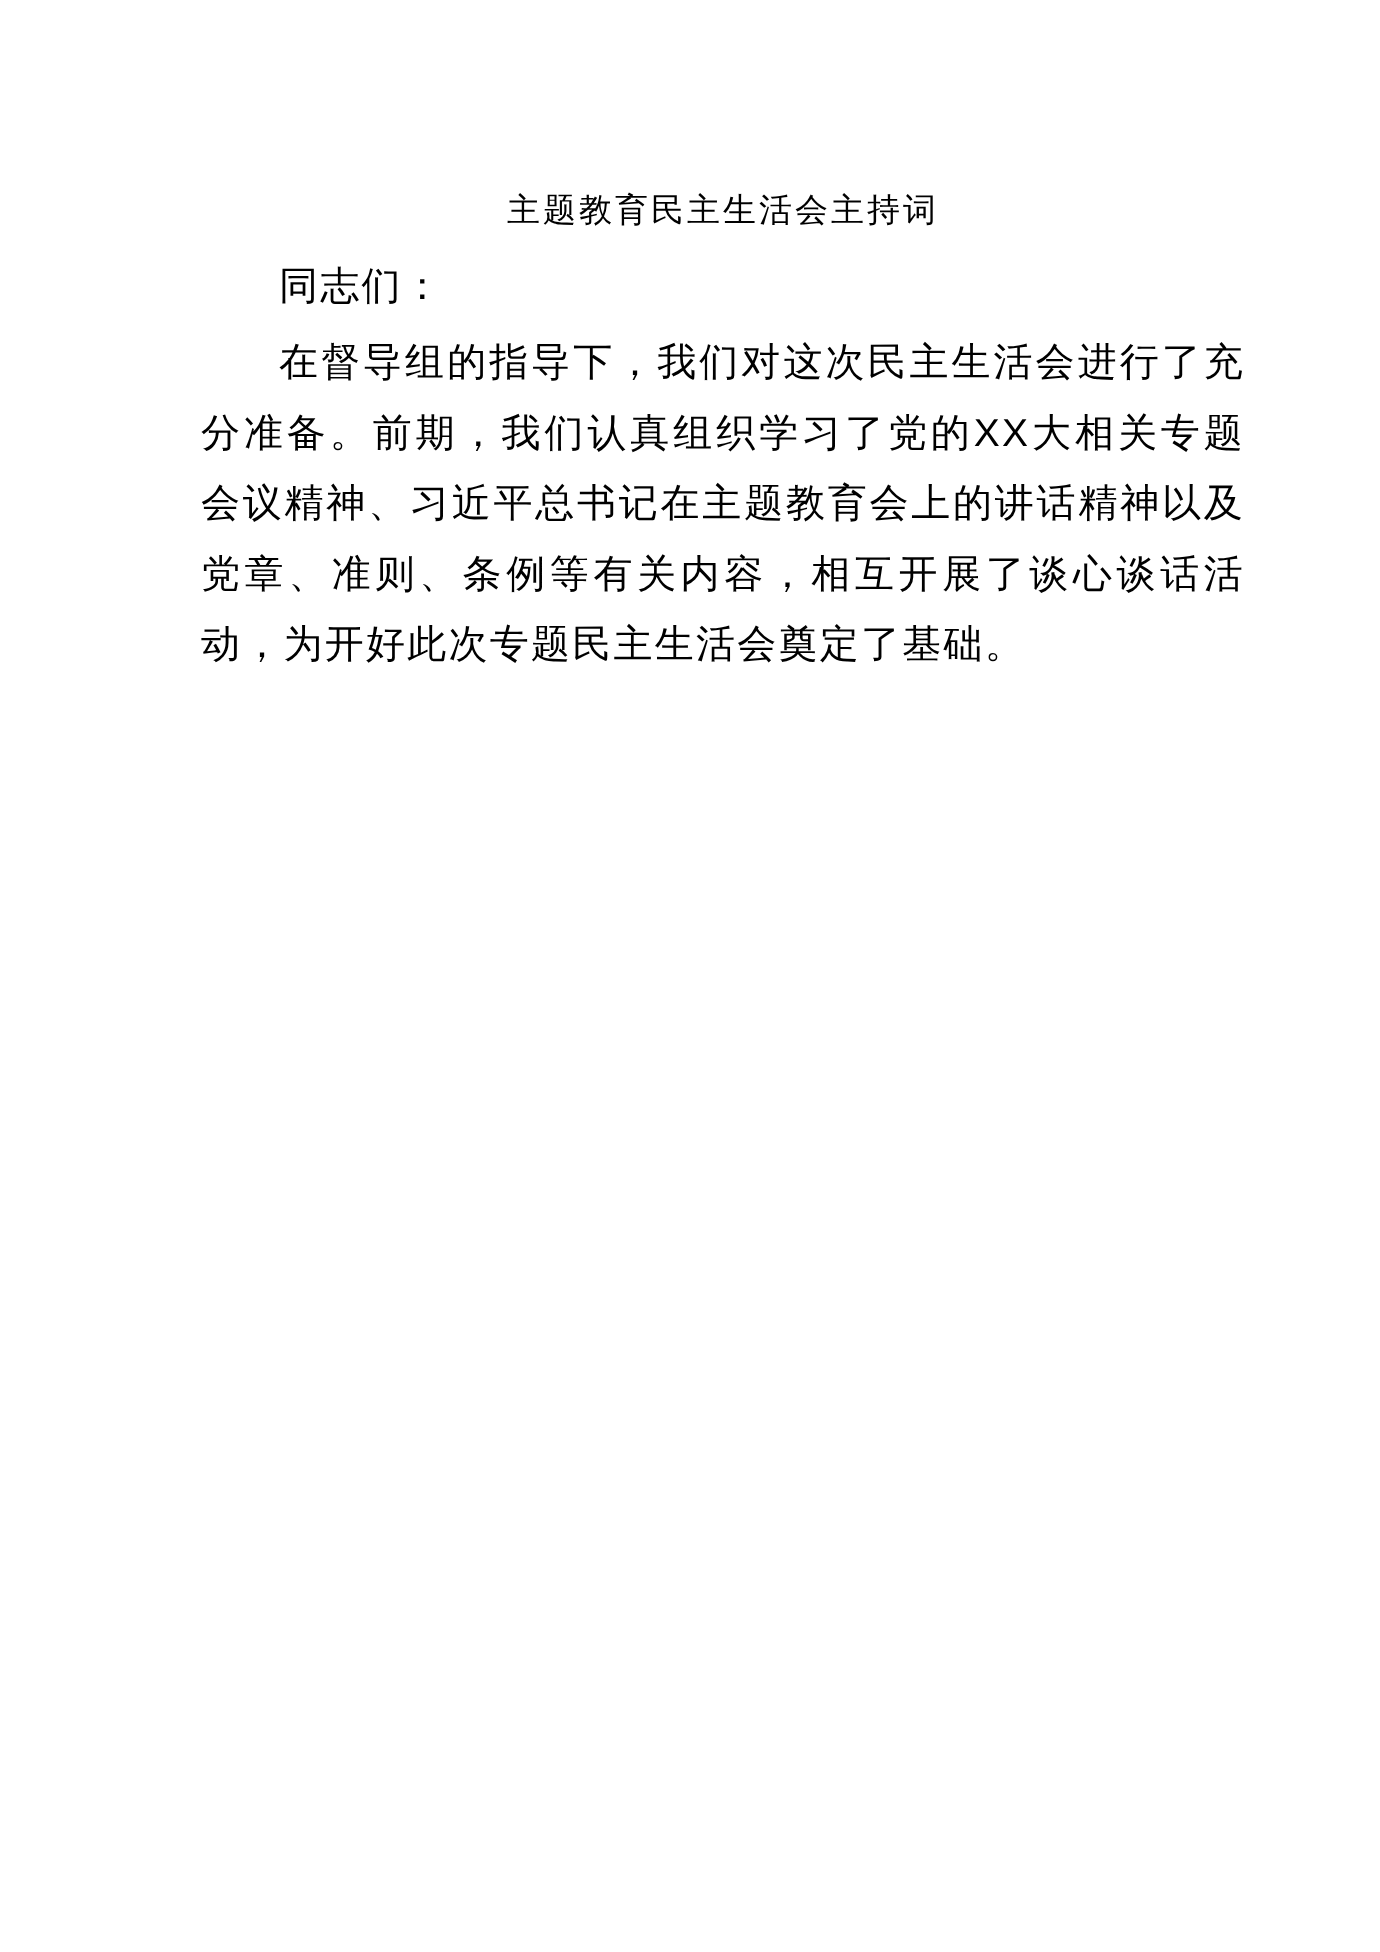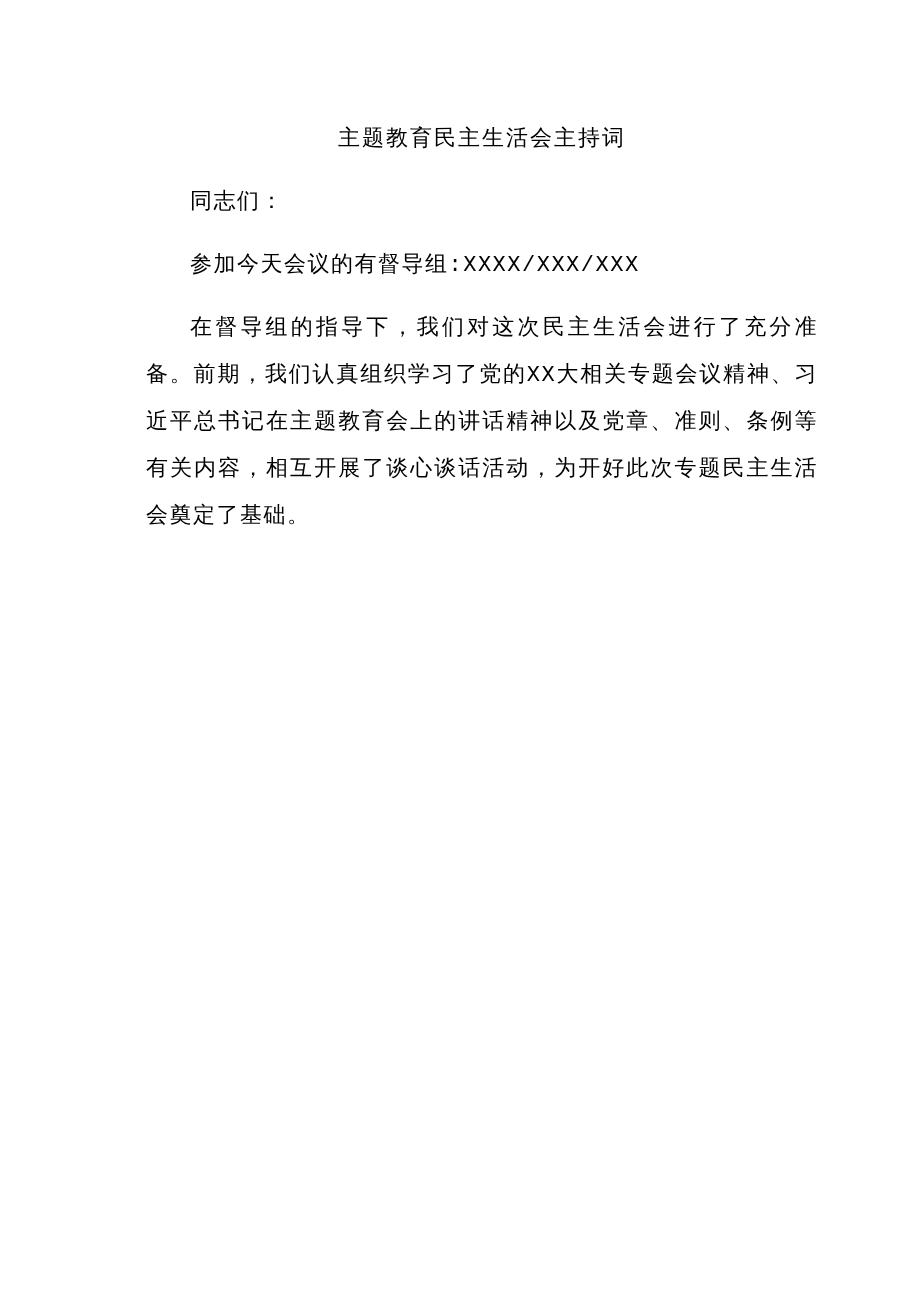--- a/index.html
+++ b/index.html
@@ -7,48 +7,47 @@
     padding: 0;
     background: #ffffff;
   }
   .page {
     position: relative;
     width: 920px;
     height: 1301px;
     background: #ffffff;
     box-sizing: border-box;
     padding: 116px 86px 0 130px;
-    font-family: Liberation Mono, monospace;
+    font-family: Liberation Sans, sans-serif;
     color: #000000;
     overflow: hidden;
   }
   .doc-title {
     margin: 0;
     font-size: 22px;
     font-weight: 400;
     line-height: 47px;
     text-align: center;
     letter-spacing: 2px;
   }
   .doc-body {
     margin-top: 0;
   }
   .doc-body p {
-    margin: 16px;
-    font-size: 22px;
+    margin: 4px;
+    font-size: 26px;
     line-height: 47px;
     letter-spacing: 1.5px;
     text-indent: 2em;
     text-align: justify;
     word-break: break-all;
   }
 </style>
 </head>
 <body>
 
 <div class="page">
   <h1 class="doc-title">主题教育民主生活会主持词</h1>
   <div class="doc-body">
     <p>同志们：</p>
-    <p>参加今天会议的有督导组:XXXX/XXX/XXX</p>
     <p>在督导组的指导下，我们对这次民主生活会进行了充分准备。前期，我们认真组织学习了党的XX大相关专题会议精神、习近平总书记在主题教育会上的讲话精神以及党章、准则、条例等有关内容，相互开展了谈心谈话活动，为开好此次专题民主生活会奠定了基础。</p>
   </div>
 </div>
 
 </body></html>

